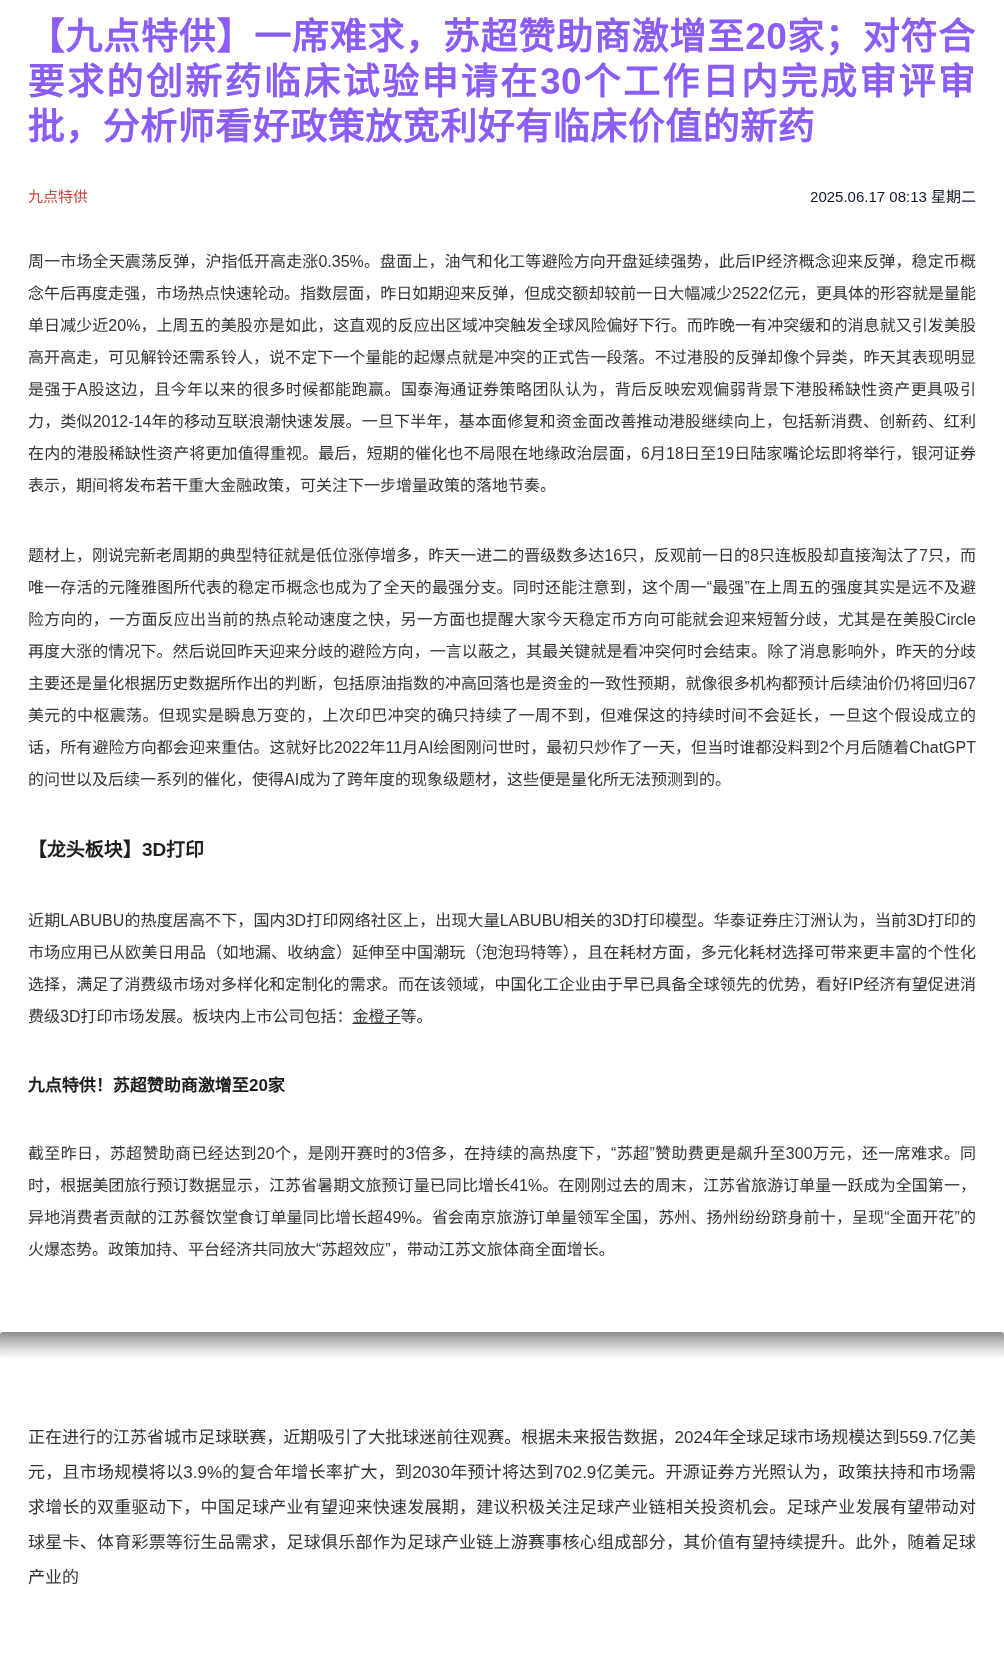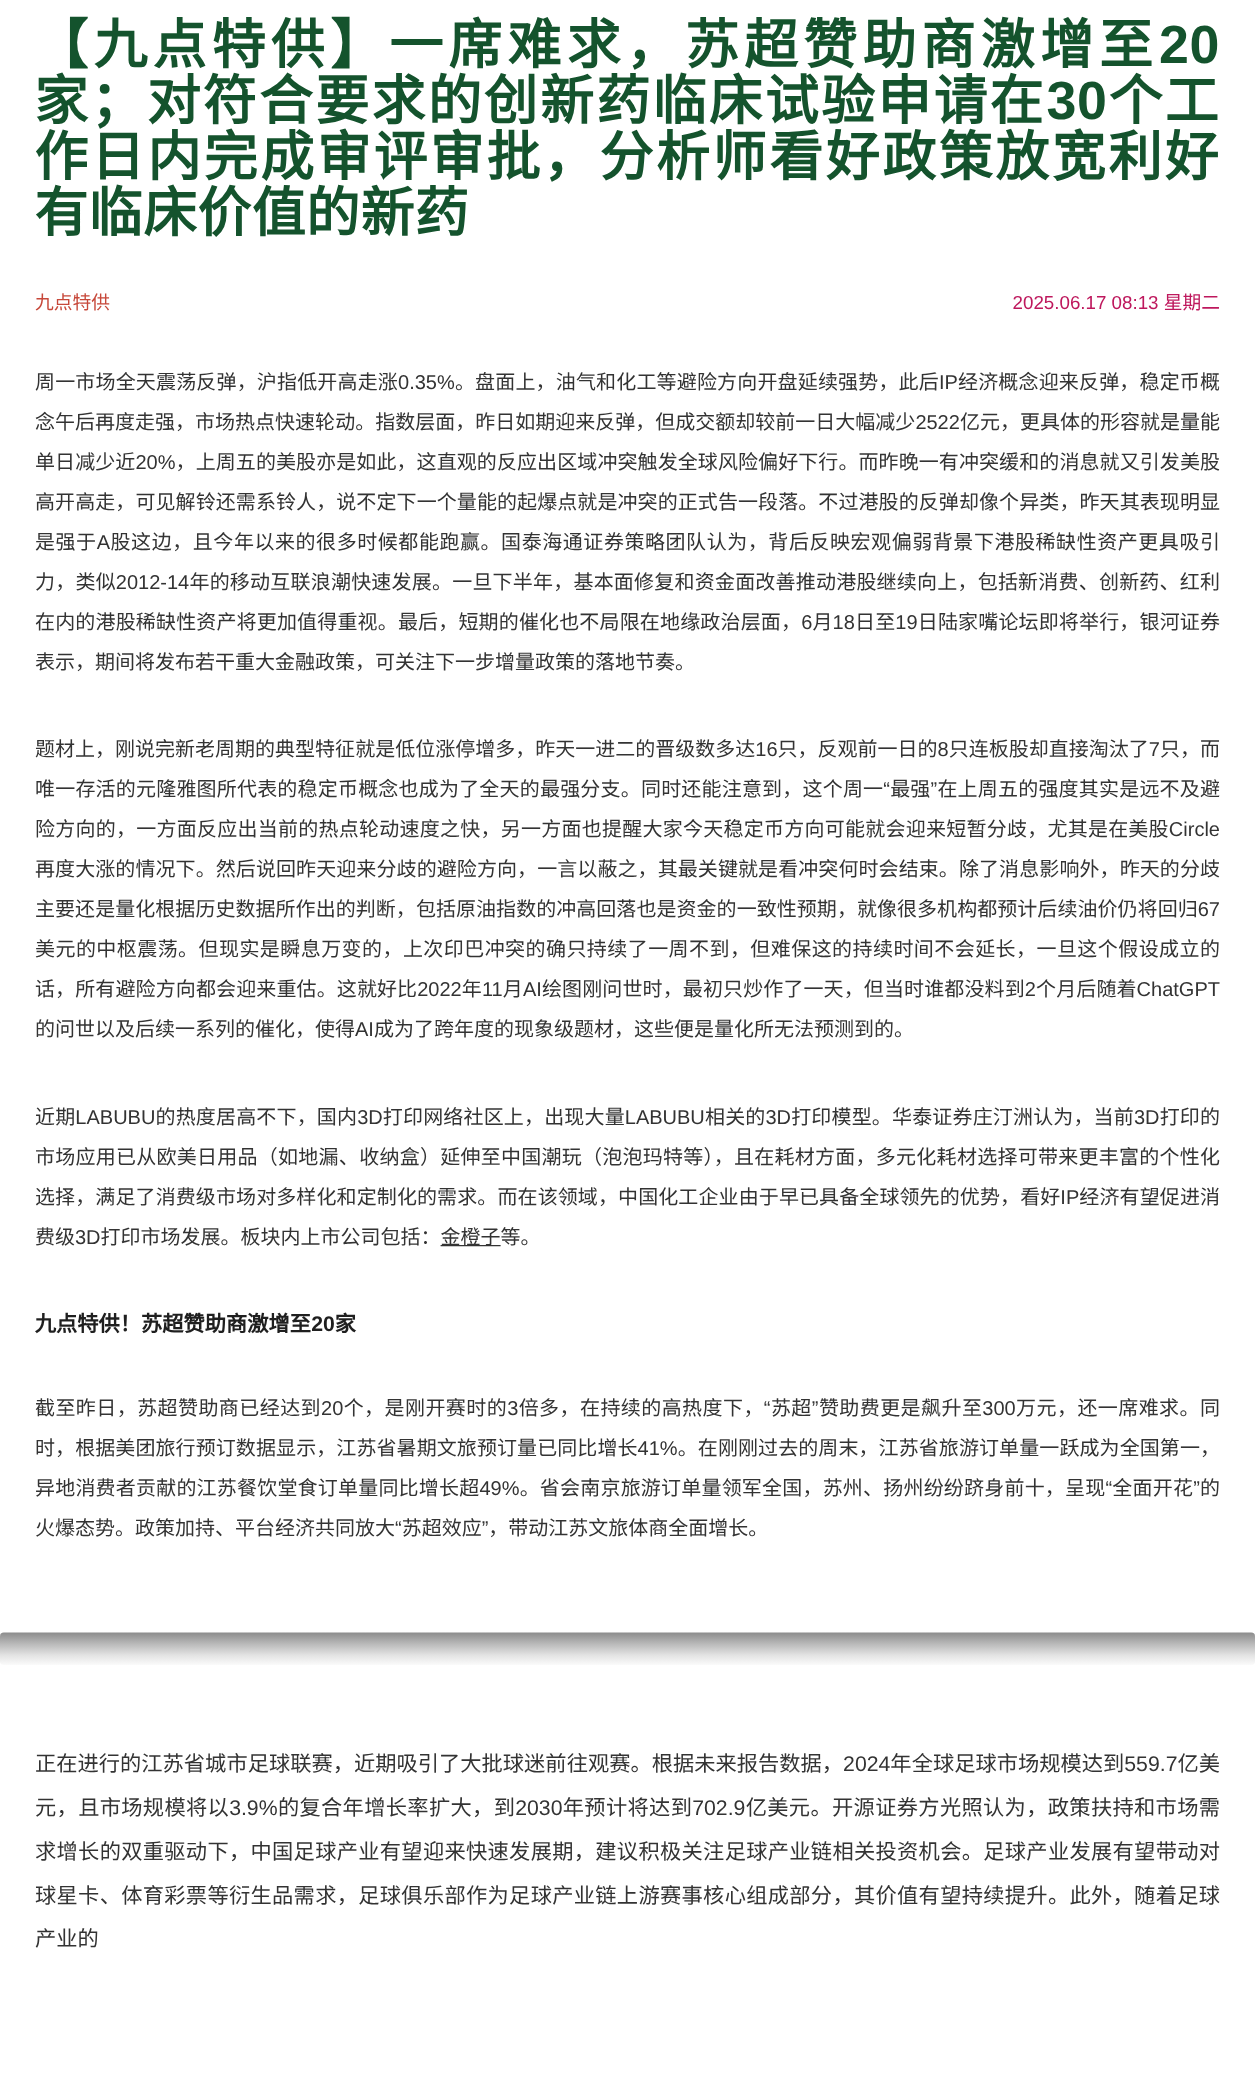--- a/index.html
+++ b/index.html
@@ -12,41 +12,41 @@
     width: 1004px;
     height: 1680px;
     margin: 0 auto;
     background: #ffffff;
     overflow: hidden;
   }
   .article {
     padding: 14px 28px 0 28px;
   }
   .headline {
-    font-size: 43px;
+    font-size: 37px;
     font-weight: bold;
     line-height: 45px;
     letter-spacing: 0.5px;
-    color: #14532d;
+    color: #8b5cf6;
     margin-bottom: 36px;
     text-align: justify;
   }
   .meta-row {
     display: flex;
     justify-content: space-between;
     align-items: flex-end;
     margin-bottom: 40px;
   }
   .source-tag {
     font-size: 15px;
     color: #c7483a;
   }
   .date-text {
     font-size: 15px;
-    color: #be185d;
+    color: #0f172a;
   }
   .section-header {
     font-size: 19px;
     font-weight: bold;
     color: #1f1f1f;
     margin-bottom: 44px;
   }
   .body-para {
     font-size: 16px;
     line-height: 32px;
@@ -92,20 +92,21 @@
     <div class="meta-row">
       <span class="source-tag">九点特供</span>
       <span class="date-text">2025.06.17 08:13 星期二</span>
     </div>
 
 
     <p class="body-para">周一市场全天震荡反弹，沪指低开高走涨0.35%。盘面上，油气和化工等避险方向开盘延续强势，此后IP经济概念迎来反弹，稳定币概念午后再度走强，市场热点快速轮动。指数层面，昨日如期迎来反弹，但成交额却较前一日大幅减少2522亿元，更具体的形容就是量能单日减少近20%，上周五的美股亦是如此，这直观的反应出区域冲突触发全球风险偏好下行。而昨晚一有冲突缓和的消息就又引发美股高开高走，可见解铃还需系铃人，说不定下一个量能的起爆点就是冲突的正式告一段落。不过港股的反弹却像个异类，昨天其表现明显是强于A股这边，且今年以来的很多时候都能跑赢。国泰海通证券策略团队认为，背后反映宏观偏弱背景下港股稀缺性资产更具吸引力，类似2012-14年的移动互联浪潮快速发展。一旦下半年，基本面修复和资金面改善推动港股继续向上，包括新消费、创新药、红利在内的港股稀缺性资产将更加值得重视。最后，短期的催化也不局限在地缘政治层面，6月18日至19日陆家嘴论坛即将举行，银河证券表示，期间将发布若干重大金融政策，可关注下一步增量政策的落地节奏。</p>
 
     <p class="body-para">题材上，刚说完新老周期的典型特征就是低位涨停增多，昨天一进二的晋级数多达16只，反观前一日的8只连板股却直接淘汰了7只，而唯一存活的元隆雅图所代表的稳定币概念也成为了全天的最强分支。同时还能注意到，这个周一“最强”在上周五的强度其实是远不及避险方向的，一方面反应出当前的热点轮动速度之快，另一方面也提醒大家今天稳定币方向可能就会迎来短暂分歧，尤其是在美股Circle再度大涨的情况下。然后说回昨天迎来分歧的避险方向，一言以蔽之，其最关键就是看冲突何时会结束。除了消息影响外，昨天的分歧主要还是量化根据历史数据所作出的判断，包括原油指数的冲高回落也是资金的一致性预期，就像很多机构都预计后续油价仍将回归67美元的中枢震荡。但现实是瞬息万变的，上次印巴冲突的确只持续了一周不到，但难保这的持续时间不会延长，一旦这个假设成立的话，所有避险方向都会迎来重估。这就好比2022年11月AI绘图刚问世时，最初只炒作了一天，但当时谁都没料到2个月后随着ChatGPT的问世以及后续一系列的催化，使得AI成为了跨年度的现象级题材，这些便是量化所无法预测到的。</p>
 
+    <h2 class="section-header">【龙头板块】3D打印</h2>
 
     <p class="body-para"><span>近期LABUBU的热度居高不下，国内3D打印网络社区上，出现大量LABUBU相关的3D打印模型。华泰证券庄汀洲认为，当前3D打印的市场应用已从欧美日用品（如地漏、收纳盒）延伸至中国潮玩（泡泡玛特等），且在耗材方面，多元化耗材选择可带来更丰富的个性化选择，满足了消费级市场对多样化和定制化的需求。而在该领域，中国化工企业由于早已具备全球领先的优势，看好IP经济有望促进消费级3D打印市场发展。板块内上市公司包括：</span><span class="stock-link">金橙子</span><span>等。</span></p>
 
 
     <h3 class="sub-head">九点特供！苏超赞助商激增至20家</h3>
 
     <p class="body-para">截至昨日，苏超赞助商已经达到20个，是刚开赛时的3倍多，在持续的高热度下，“苏超”赞助费更是飙升至300万元，还一席难求。同时，根据美团旅行预订数据显示，江苏省暑期文旅预订量已同比增长41%。在刚刚过去的周末，江苏省旅游订单量一跃成为全国第一，异地消费者贡献的江苏餐饮堂食订单量同比增长超49%。省会南京旅游订单量领军全国，苏州、扬州纷纷跻身前十，呈现“全面开花”的火爆态势。政策加持、平台经济共同放大“苏超效应”，带动江苏文旅体商全面增长。</p>
 
     <div class="page-divider"></div>
 

